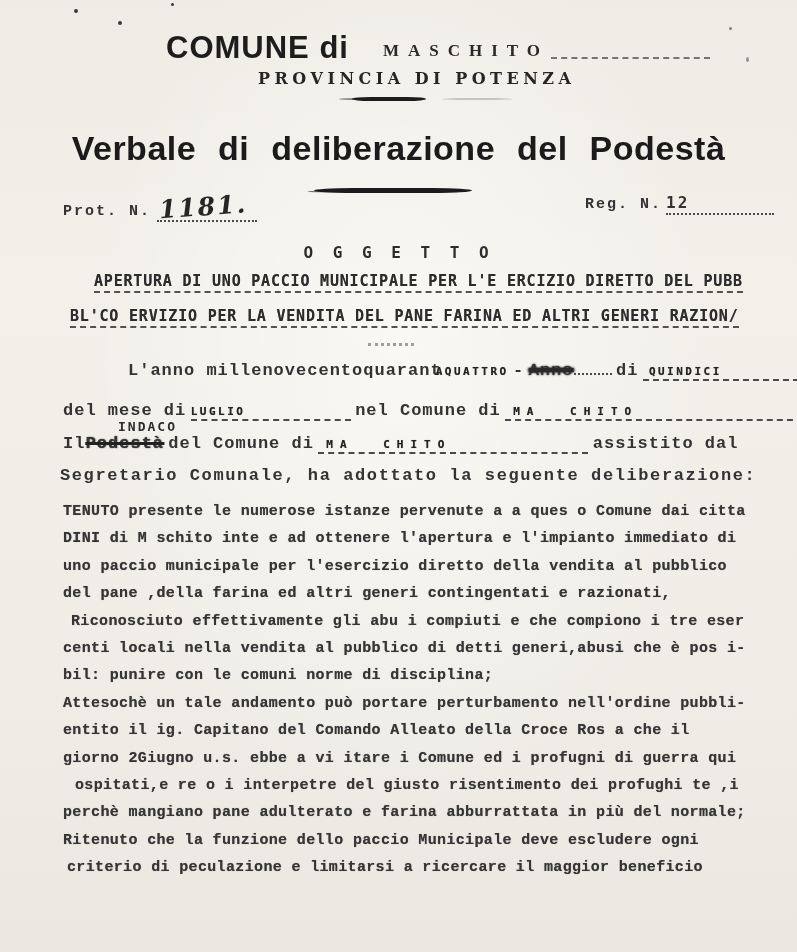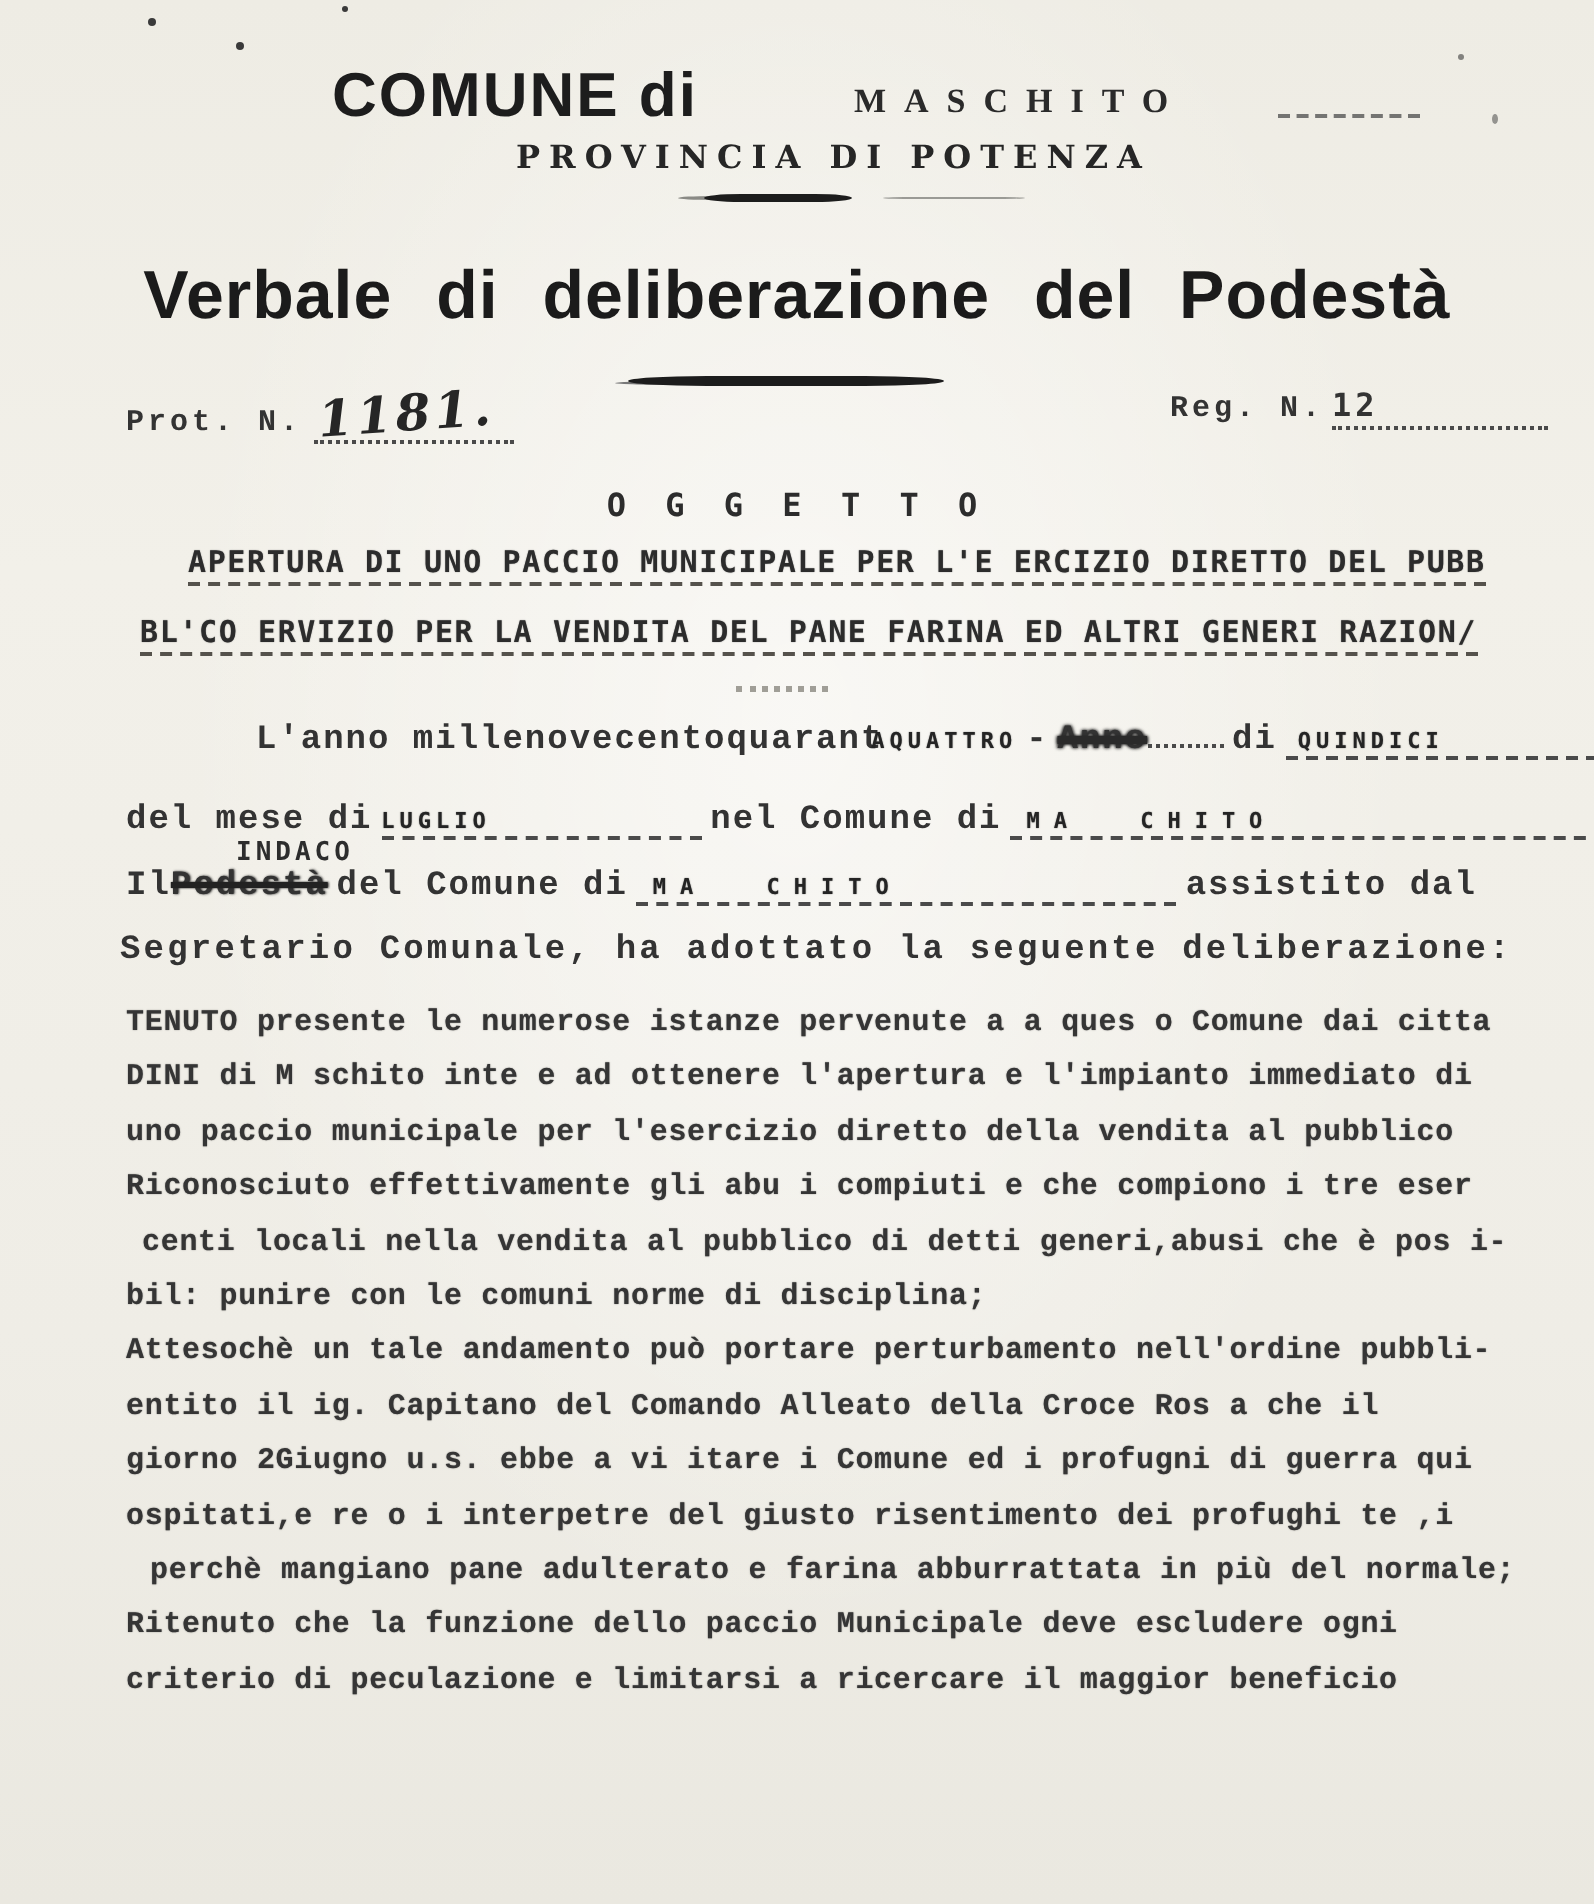--- a/index.html
+++ b/index.html
@@ -4,21 +4,21 @@
 <style>
   html,body{margin:0;padding:0;}
   body{background:#c9c7c0; font-family:"Liberation Sans", sans-serif;}
   .page{
     position:relative; width:797px; height:952px; margin:0 auto; overflow:hidden;
     background:
       radial-gradient(ellipse at 50% 38%, rgba(255,255,255,.55) 0%, rgba(255,255,255,0) 55%),
       linear-gradient(180deg, #eeece4 0%, #f2f0e9 30%, #efede6 70%, #eae8e0 100%);
     color:#2e2e2e;
   }
-  .abs{position:absolute; white-space:nowrap;gap:44px;}
+  .abs{position:absolute; white-space:nowrap;}
   .dot{position:absolute; background:#3a3a3a; border-radius:50%;}
 
   
   .masthead{top:32px; left:166px; width:544px; display:flex; align-items:flex-end;}
   .comune-prefix{font-family:"Liberation Sans",sans-serif; font-weight:700; font-size:31px;
     letter-spacing:1px; color:#1d1d1d; line-height:1;}
   .comune-name{font-family:Liberation Serif, serif; font-weight:700; font-size:17px;
     letter-spacing:9px; margin:0 0 2px 14px; color:#2a2a2a;padding-left:20px;}
   .head-rule{flex:1; border-bottom:2px dashed #4c4c4c; margin:0 0 4px 2px; opacity:.75;}
   .provincia{top:69px; left:258px; font-family:"DejaVu Serif",serif; font-weight:700;
@@ -52,21 +52,21 @@
   .tiny-mark{top:343px; left:368px; width:46px; border-bottom:3px dotted #8b8880; opacity:.8;}
 
   
   .printed{font-family:"Liberation Mono",monospace; font-size:17px; letter-spacing:1px;
     font-weight:600; color:#333;}
   .fill{font-family:"DejaVu Sans Mono",monospace; font-weight:700; font-size:11px;
     letter-spacing:2.5px; color:#242424; text-shadow:0 0 .7px rgba(0,0,0,.55);}
   .wide{letter-spacing:7px; word-spacing:16px;}
   .dotted-seg{display:inline-block; border-bottom:2px dotted #4a4a4a; vertical-align:baseline;}
   .u-dashed{border-bottom:2px dashed #4a4a4a; display:inline-block;}
-  .blotted{font-weight:700; text-decoration:line-through 4px #2a2a2a;
+  .blotted{font-weight:400; text-decoration:line-through 4px #2a2a2a;
     text-shadow:.6px 0 1.6px #2a2a2a, -.6px 0 1.6px #2a2a2a;}
   .struck{font-weight:700; text-decoration:line-through 3px #222;
     text-shadow:.5px 0 1.2px #222;}
   .anno-line{top:361px; left:128px;}
   .mese-line{top:401px; left:63px;}
   .overtype{top:419px; left:118px; font-family:"DejaVu Sans Mono",monospace; font-weight:700;
     font-size:13px; letter-spacing:2px; color:#2d2d2d;}
   .podesta-line{top:434px; left:63px;}
   .segretario-line{top:466px; left:60px; letter-spacing:1.6px;}
 
@@ -136,20 +136,21 @@
     <span class="fill wide u-dashed" style="min-width:262px;padding:0 0 1px 8px;">MA CHITO</span>
     <span class="printed">assistito dal</span>
   </div>
 
   <div class="abs printed segretario-line">Segretario Comunale, ha adottato la seguente deliberazione:</div>
 
   <div class="abs body-text">
     <div class="body-line">TENUTO presente le numerose istanze pervenute a a ques o Comune dai citta</div>
     <div class="body-line">DINI di M schito inte e ad ottenere l'apertura e l'impianto immediato di</div>
     <div class="body-line">uno  paccio municipale per l'esercizio diretto della vendita al pubblico</div>
+    <div class="body-line">del pane ,della farina ed altri generi contingentati e razionati,</div>
     <div class="body-line">Riconosciuto effettivamente gli abu i compiuti e che compiono i tre eser</div>
     <div class="body-line">centi locali nella vendita al pubblico di detti generi,abusi che è pos i-</div>
     <div class="body-line">bil: punire con le comuni norme di disciplina;</div>
     <div class="body-line">Attesochè un tale andamento può portare perturbamento nell'ordine pubbli-</div>
     <div class="body-line">entito il  ig. Capitano del Comando Alleato della Croce Ros a che il</div>
     <div class="body-line">giorno 2Giugno u.s. ebbe a vi itare i Comune ed i profugni di guerra qui</div>
     <div class="body-line">ospitati,e re o i interpetre del giusto risentimento dei profughi  te ,i</div>
     <div class="body-line">perchè mangiano pane adulterato e farina abburrattata in più del normale;</div>
     <div class="body-line">Ritenuto che la funzione dello  paccio Municipale deve escludere ogni</div>
     <div class="body-line">criterio di  peculazione e limitarsi a ricercare il maggior beneficio</div>

